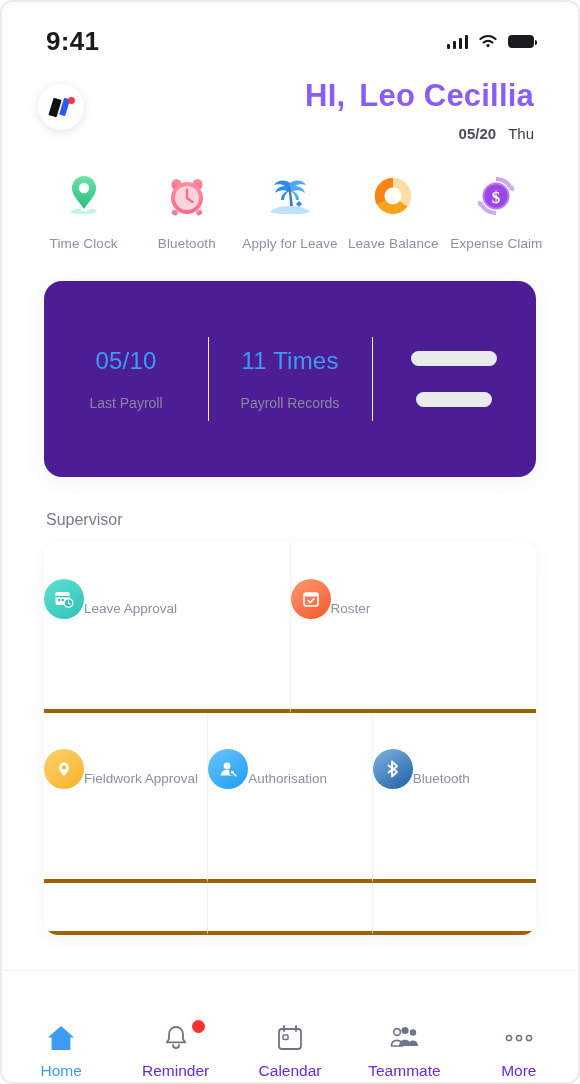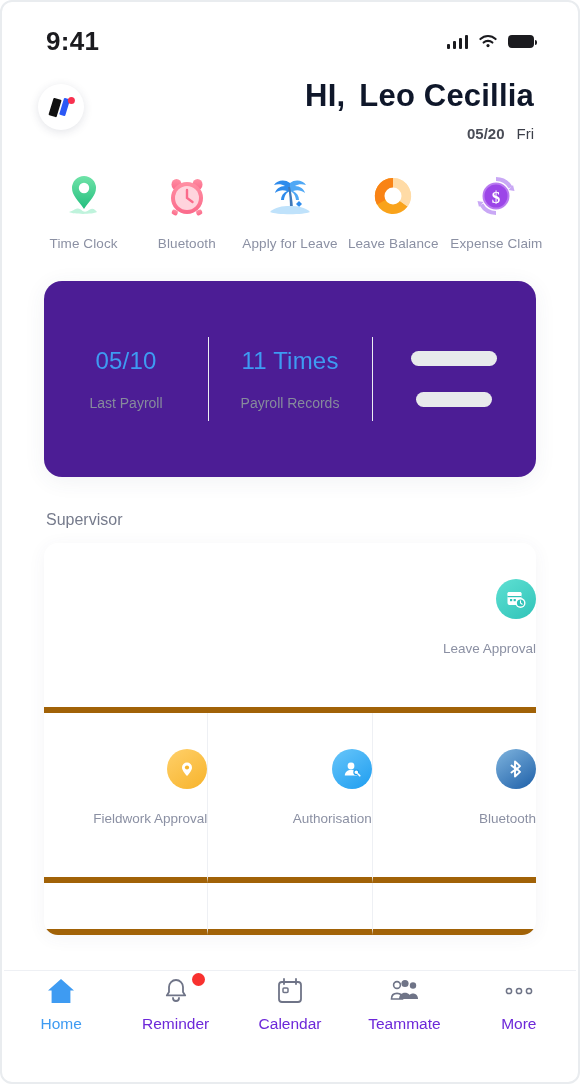--- a/index.html
+++ b/index.html
@@ -39,21 +39,21 @@
   }
   
   .header { padding:14px 36px 0 36px; display:flex; align-items:flex-start; }
   .logo {
     width:46px; height:46px; border-radius:50%;
     background:#fff; box-shadow:0 2px 10px rgba(40,50,80,.13);
     flex:0 0 auto; position:relative; margin-top:6px;
   }
   .greet { margin-left:auto; text-align:right; padding-right:8px; }
   .greet .hi {
-    font-size:31px; font-weight:bold; color:#0f172a; letter-spacing:.2px;
+    font-size:31px; font-weight:bold; color:#8b5cf6; letter-spacing:.2px;
     white-space:nowrap;
   }
   .greet .hi .name { margin-left:14px; }
   .greet .date {
     margin-top:11px; font-size:15px; color:#4a4d57; font-weight:bold;
   }
   .greet .date .dow { margin-left:12px; font-weight:normal; color:#3c3f49; }
   
   .quick { display:flex; padding:26px 30px 0 30px; }
   .quick .qa { flex:1; text-align:center; cursor:pointer; }
@@ -84,37 +84,37 @@
   .sectitle { margin:34px 0 0 44px; font-size:16px; color:#767b8c; }
   .grid {
     margin:14px 42px 0 42px;
     background:#fff; border-radius:14px;
     box-shadow:0 3px 18px rgba(60,72,100,.06);
     overflow:hidden;
   }
   .grow { display:flex; }
   .gcell {
     flex:1; height:170px; cursor:pointer;
-    display:flex; flex-direction:column; align-items:flex-end;
+    display:flex; flex-direction:row; align-items:flex-start;
     padding-top:36px;
-    border-right:1px solid #eef0f4; border-bottom:6px solid #a16207;
+    border-right:1px solid #eef0f4; border-bottom:4px solid #a16207;
   }
   .gcell:last-child { border-right:none; }
   .gcell .gi {
     width:40px; height:40px; border-radius:50%;
     display:flex; align-items:center; justify-content:center;
   }
   .gcell .gl { margin-top:22px; font-size:13.5px; color:#8b90a3; }
   .gcell.empty { height:52px; padding:0; }
   
   .tabbar {
     position:absolute; left:2px; right:2px; bottom:2px; height:110px;
     background:#fff; border-top:1px solid #eef0f4;
     border-radius:0 0 42px 42px;
-    display:flex; align-items:flex-start; 
+    display:flex; align-items:flex-end; 
   }
   .tab { flex:1; text-align:center; cursor:pointer; }
   .tab .ti { height:40px; display:flex; align-items:center; justify-content:center; position:relative; }
   .tab .tl { margin-top:4px; font-size:15.5px; color:#6d28d9; }
   .tab.active .tl { color:#3e9bf2; }
   .badge {
     position:absolute; width:13px; height:13px; border-radius:50%;
     background:#f8312f; top:2px; right:28px;
   }
 </style>
@@ -147,21 +147,21 @@
         <rect x="13" y="14.5" width="8.4" height="18" rx="1" fill="#111" transform="rotate(17 17 23)"></rect>
         <rect x="23.5" y="14" width="6.2" height="17.5" rx="1" fill="#2B58F5" transform="rotate(17 26 23)"></rect>
         <circle cx="33.4" cy="16.6" r="3.5" fill="#F8314F"></circle>
       </svg>
     </div>
     <div class="greet">
       <div class="hi">
         <span>HI,</span><span class="name">Leo Cecillia</span>
       </div>
       <div class="date">
-        <span>05/20</span><span class="dow">Fri</span>
+        <span>05/20</span><span class="dow">Thu</span>
       </div>
     </div>
   </div>
 
   <div class="quick">
 
     <div class="qa">
       <div class="ico">
         <svg width="42" height="50" viewBox="0 0 42 50">
           <defs>
@@ -272,20 +272,30 @@
             <rect x="9.6" y="12" width="2.2" height="2.2" fill="#2FC3B8"></rect>
             <circle cx="16.5" cy="16" r="5" fill="#fff"></circle>
             <circle cx="16.5" cy="16" r="3.6" fill="#2FC3B8"></circle>
             <path d="M16.5 13.7V16l1.7 1.2" stroke="#fff" stroke-width="1.1" fill="none" stroke-linecap="round"></path>
           </svg>
         </div>
         <div class="gl">Leave Approval</div>
       </div>
 
 
+      <div class="gcell">
+        <div class="gi" style="background:linear-gradient(145deg,#FF9A72,#F4572A)">
+          <svg width="24" height="24" viewBox="0 0 24 24">
+            <rect x="5" y="6" width="14" height="13" rx="2.2" fill="none" stroke="#fff" stroke-width="1.7"></rect>
+            <rect x="5" y="6" width="14" height="3.6" rx="1.8" fill="#fff"></rect>
+            <path d="M9.2 13.6l2 2 3.6-3.8" stroke="#fff" stroke-width="1.7" fill="none" stroke-linecap="round" stroke-linejoin="round"></path>
+          </svg>
+        </div>
+        <div class="gl">Roster</div>
+      </div>
     </div>
 
     <div class="grow">
       <div class="gcell">
         <div class="gi" style="background:linear-gradient(145deg,#FFD06A,#F7B32B)">
           <svg width="24" height="24" viewBox="0 0 24 24">
             <path d="M12 5.5a5 5 0 015 5c0 3.6-5 8.5-5 8.5s-5-4.9-5-8.5a5 5 0 015-5z" fill="#fff"></path>
             <circle cx="12" cy="10.5" r="2.1" fill="#F7B32B"></circle>
           </svg>
         </div>

